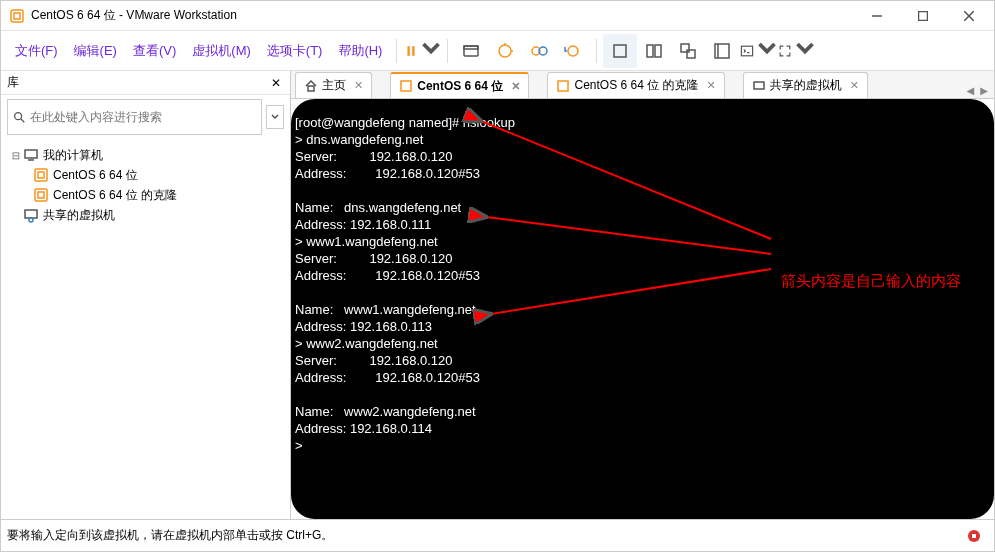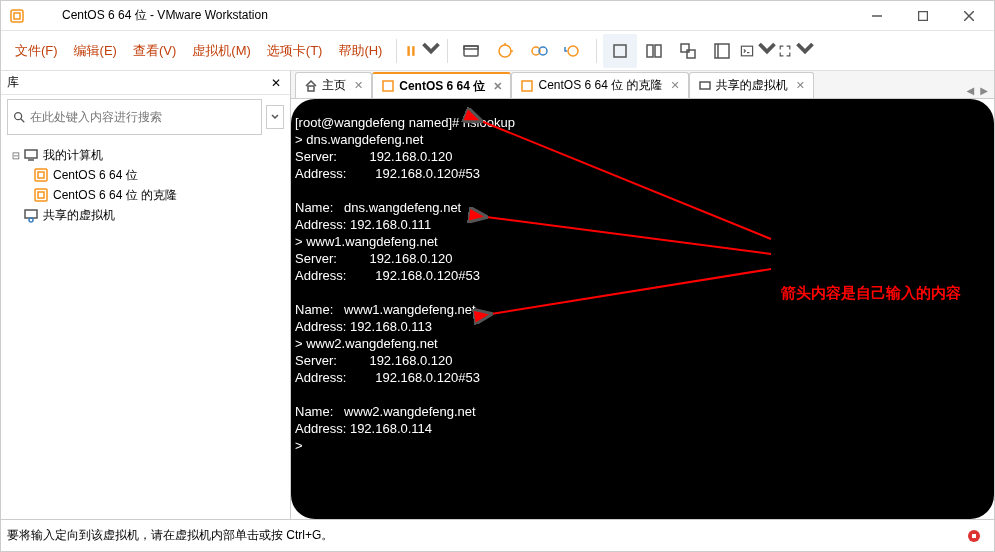--- a/index.html
+++ b/index.html
@@ -1,24 +1,24 @@
 <!DOCTYPE html>
 <html><head>
 <meta charset="utf-8">
 <style>
 * { box-sizing: border-box; margin: 0; padding: 0; font-family: "Microsoft YaHei", "Segoe UI", sans-serif; }
 body { width: 995px; height: 552px; background: #fff; display: flex; flex-direction: column; overflow: hidden; border: 1px solid #ccc; }
-.titlebar { height: 30px; display: flex; align-items: center; padding: 1px 2px; background: #fff; border-bottom: 1px solid #e5e5e5; gap: 31px; }
+.titlebar { height: 30px; display: flex; align-items: center; padding: 1px 2px; background: #fff; border-bottom: 1px solid #e5e5e5; }
 .titlebar .app-icon { width: 16px; height: 16px; margin: 0 6px; }
 .titlebar .title { font-size: 12px; color: #000; flex: 1; }
 .titlebar .win-btns { display: flex; }
 .titlebar .win-btn { width: 46px; height: 30px; display: flex; align-items: center; justify-content: center; }
 .titlebar .win-btn svg { width: 10px; height: 10px; }
 .menubar { height: 40px; display: flex; align-items: center; padding: 0 6px; background: #fff; border-bottom: 1px solid #e0e0e0; }
-.menu-item { font-size: 13px; padding: 4px 8px; color: #c2410c; }
+.menu-item { font-size: 13px; padding: 4px 8px; color: #6d28d9; }
 .toolbar-sep { width: 1px; height: 24px; background: #ddd; margin: 0 6px; }
 .tool-btn { width: 34px; height: 34px; display: flex; align-items: center; justify-content: center; border-radius: 2px; }
 .tool-btn.wide { width: 38px; }
 .tool-btn svg { width: 20px; height: 20px; }
 .tool-btn.active { background: #eef3f9; }
 .dropdown-caret { display:inline-block; margin-left:2px; }
 .body-area { flex: 1; display: flex; min-height: 0; }
 .sidebar { width: 290px; border-right: 1px solid #ccc; display: flex; flex-direction: column; background: #fff; }
 .sidebar-header { height: 24px; display: flex; align-items: center; padding: 0 6px; font-size: 12px; border-bottom: 1px solid #e5e5e5; }
 .sidebar-header span.lbl { flex: 1; }
@@ -28,21 +28,21 @@
 .search-wrap svg { width: 14px; height: 14px; margin: 0 4px; color: #888; }
 .search-input { border: none; outline: none; font-size: 12px; flex: 1; color: #888; background: transparent; }
 .search-dd { width: 18px; height: 24px; border: 1px solid #ccc; display: flex; align-items: center; justify-content: center; }
 .tree { flex: 1; padding: 6px 4px; font-size: 12px; overflow: auto; }
 .tree-row { display: flex; align-items: center; height: 20px; padding-left: 4px; }
 .tree-row .tw { width: 14px; text-align: center; color: #666; font-size: 10px; }
 .tree-row .ic { width: 16px; height: 16px; margin-right: 4px; display:flex; align-items:center; justify-content:center; }
 .tree-row.indent1 { padding-left: 28px; }
 .main { flex: 1; display: flex; flex-direction: column; min-width: 0; position: relative; }
 .tabs { height: 28px; display: flex; align-items: flex-end; background: #f5f5f5; border-bottom: 1px solid #ccc; padding-left: 4px; }
-.tab { height: 26px; display: flex; align-items: center; padding: 0 8px; font-size: 12px; border: 1px solid #ccc; border-bottom: none; background: #fff; margin-right: 0; border-radius: 3px 3px 0 0; gap: 4px; position: relative; }
+.tab { height: 26px; display: flex; align-items: center; padding: 0 8px; font-size: 12px; border: 1px solid #ccc; border-bottom: none; background: #fff; margin-right: 18px; border-radius: 3px 3px 0 0; gap: 4px; position: relative; }
 .tab .ic { width: 14px; height: 14px; display:flex; align-items:center; justify-content:center; }
 .tab .x { font-size: 11px; color: #888; margin-left: 4px; }
 .tab.active { font-weight: bold; border-top: 2px solid #f7941d; }
 .tabs-nav { margin-left: auto; display: flex; align-items: center; padding-right: 4px; gap: 2px; }
 .tabs-nav span { font-size: 10px; color: #888; padding: 2px; }
 .terminal { flex: 1; background: #000; color: #fff; font-family: "Consolas", "Courier New", monospace; font-size: 13px; line-height: 16px; padding: 16px 4px; white-space: pre; position: relative; overflow: hidden; border-radius: 24px; }
 .annotations { position: absolute; top: 0; left: 0; right: 0; bottom: 0; pointer-events: none; }
 .anno-text { position: absolute; color: #ff0000; font-size: 15px; font-family: "Microsoft YaHei"; line-height: 20px; }
 .statusbar { height: 32px; border-top: 1px solid #ccc; display: flex; align-items: center; padding: 0 6px; font-size: 12px; background: #fff; }
 .statusbar .rec { width: 12px; height: 12px; border-radius: 50%; background: #d33; margin-left: auto; margin-right: 8px; display: flex; align-items: center; justify-content: center; }
@@ -302,21 +302,21 @@
         <svg width="100%" height="100%" style="position:absolute;top:0;left:0;">
           <defs>
               <marker id="ah" markerWidth="10" markerHeight="8" refX="1" refY="4" orient="auto">
                 <polygon points="10,0 0,4 10,8" fill="#ff0000"></polygon>
               </marker>
             </defs>
           <line x1="480" y1="140" x2="190" y2="22" stroke="#ff0000" stroke-width="2" marker-end="url(#ah)"></line>
           <line x1="480" y1="155" x2="195" y2="118" stroke="#ff0000" stroke-width="2" marker-end="url(#ah)"></line>
           <line x1="480" y1="170" x2="200" y2="215" stroke="#ff0000" stroke-width="2" marker-end="url(#ah)"></line>
         </svg>
-        <div class="anno-text" style="top:144px; left:490px;font-weight:bold;">
+        <div class="anno-text" style="top:132px; left:490px;">
           <div>箭头内容是自己输入的内容</div>
         </div>
       </div></div>
   </div>
 </div>
 
 <div class="statusbar">
   <span>要将输入定向到该虚拟机，请在虚拟机内部单击或按 Ctrl+G。</span>
   <span class="rec"></span>
 </div>

